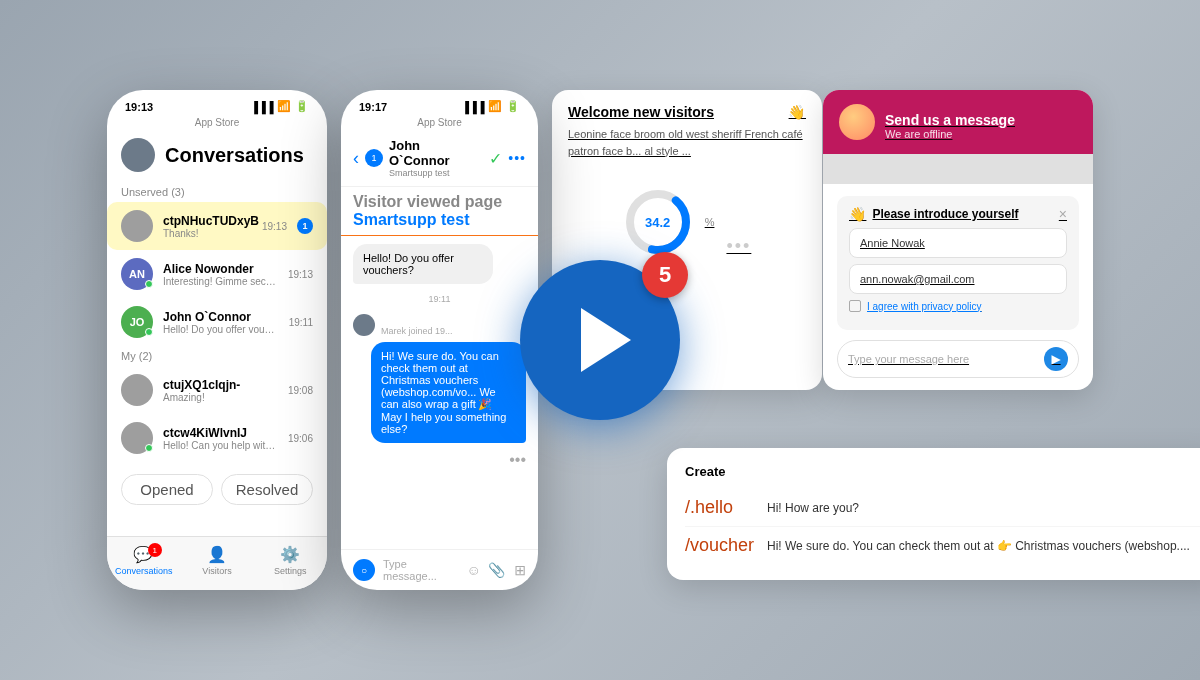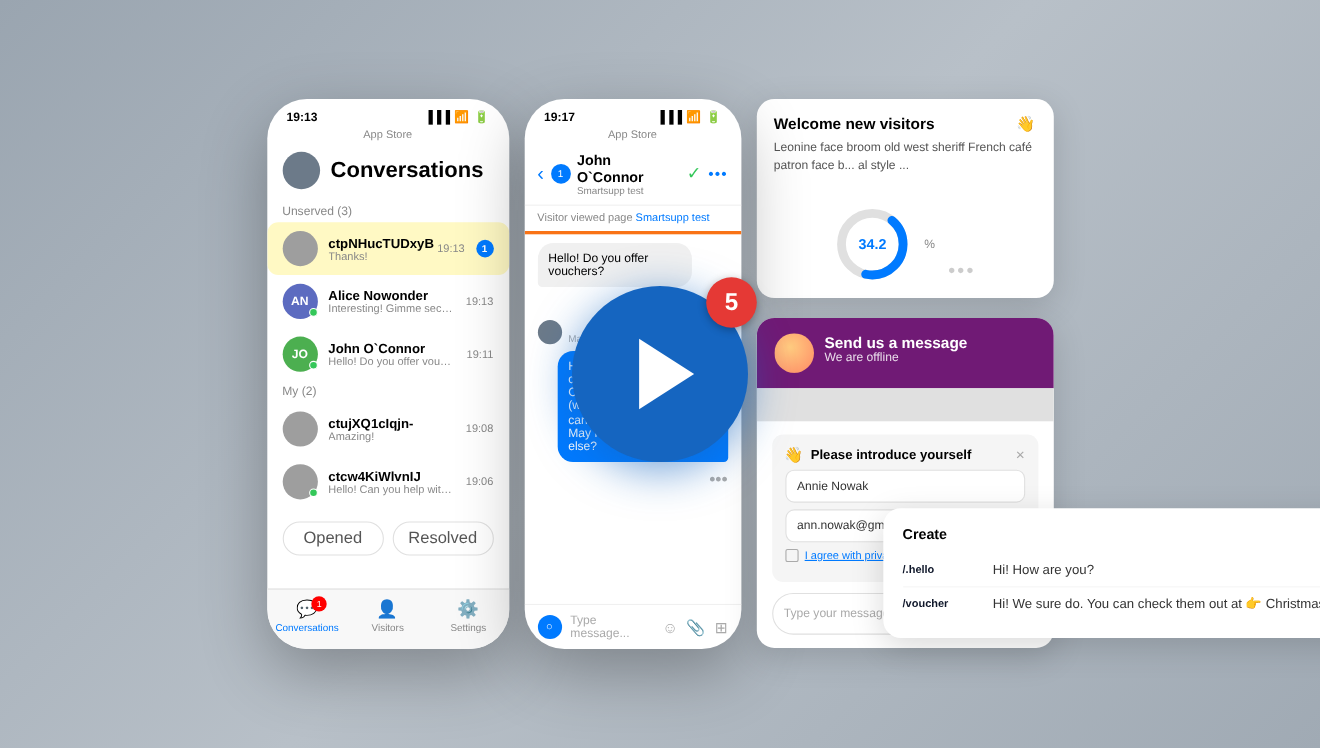--- a/index.html
+++ b/index.html
@@ -177,23 +177,24 @@
       font-size: 9px;
       display: flex; align-items: center; justify-content: center;
     }
     .detail-name { font-size: 13px; font-weight: 600; flex: 1; }
     .detail-sub { font-size: 9px; color: #888; }
     .checkmark { color: #34c759; font-size: 16px; }
     .dots { color: #007aff; font-size: 14px; letter-spacing: 1px; }
 
     .visitor-notice {
       padding: 6px 12px;
-      font-size: 10px;
+      font-size: 16px;
       color: #888;
-      border-bottom: 3px solid #f97316;
+      border-bottom: 1px solid #f97316;
+      font-weight: bold;
     }
     .visitor-notice a { color: #007aff; text-decoration: none; }
 
     .chat-messages {
       padding: 8px 12px;
       display: flex;
       flex-direction: column;
       gap: 6px;
       flex: 1;
     }
@@ -278,22 +279,23 @@
       width: 46px; height: 46px;
       display: flex; align-items: center; justify-content: center;
       font-size: 22px;
       font-weight: 700;
       box-shadow: 0 2px 8px rgba(0,0,0,0.3);
     }
 
     
     .right-panels {
       display: flex;
-      flex-direction: column;
-      gap: 18px;
+      flex-direction: row;
+      gap: 1px;
+      text-decoration: underline;
     }
 
     
     .welcome-panel {
       background: white;
       border-radius: 16px;
       box-shadow: 0 8px 30px rgba(0,0,0,0.15);
       width: 270px;
       overflow: hidden;
     }
@@ -324,25 +326,25 @@
 
     
     .chat-widget {
       background: white;
       border-radius: 16px;
       box-shadow: 0 8px 30px rgba(0,0,0,0.15);
       width: 270px;
       overflow: hidden;
     }
     .widget-header {
-      background: #701a75;
+      background: #be185d;
       color: white;
       padding: 14px 16px;
       display: flex;
-      align-items: flex-start;
+      align-items: flex-end;
       gap: 10px;
     }
     .widget-avatar {
       width: 36px; height: 36px;
       border-radius: 50%;
       background: #90caf9;
       overflow: hidden;
       flex-shrink: 0;
     }
     .widget-title { font-size: 14px; font-weight: 700; }
@@ -413,21 +415,21 @@
     }
     .shortcuts-title { font-size: 13px; font-weight: 600; color: #000; margin-bottom: 10px; }
     .shortcut-item {
       display: flex;
       align-items: center;
       gap: 12px;
       padding: 8px 0;
       border-bottom: 1px solid #f5f5f5;
     }
     .shortcut-item:last-child { border-bottom: none; }
-    .shortcut-cmd { font-size: 10px; font-weight: 700; color: #0f172a; min-width: 70px; }
+    .shortcut-cmd { font-size: 18px; font-weight: 400; color: #c2410c; min-width: 70px; }
     .shortcut-text { font-size: 12px; color: #333; }
   </style>
 </head>
 <body>
 
 <div class="bg-overlay"></div>
 
 <div class="content-area">
 
   <div class="phone-frame phone-frame-1">

